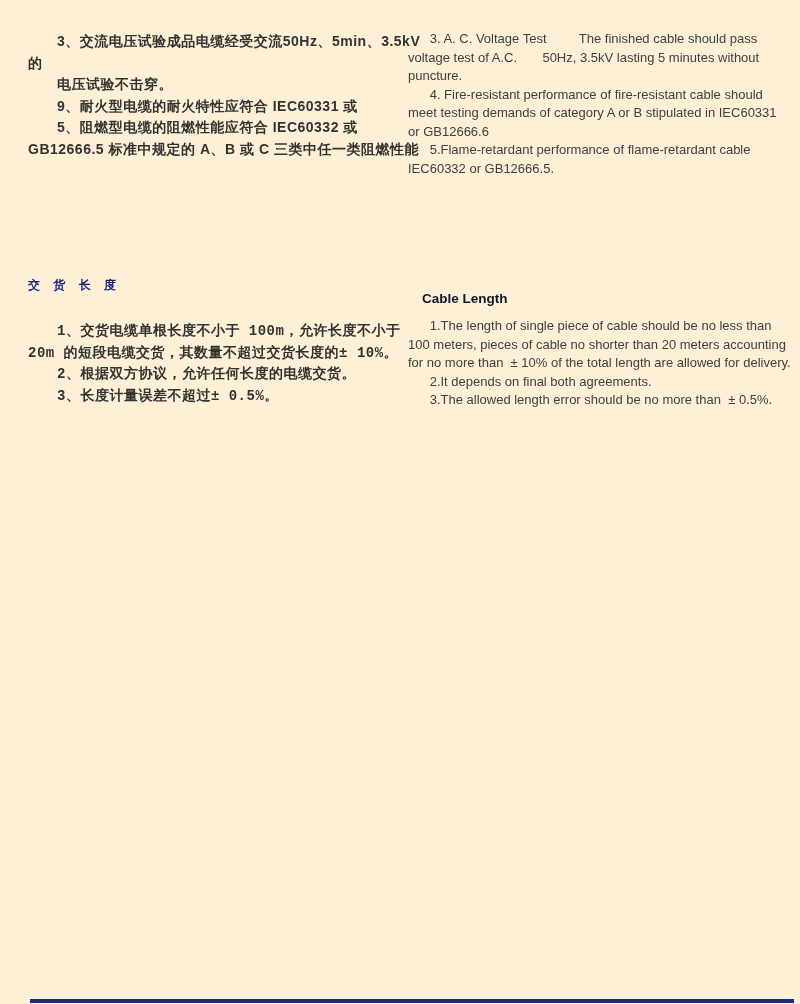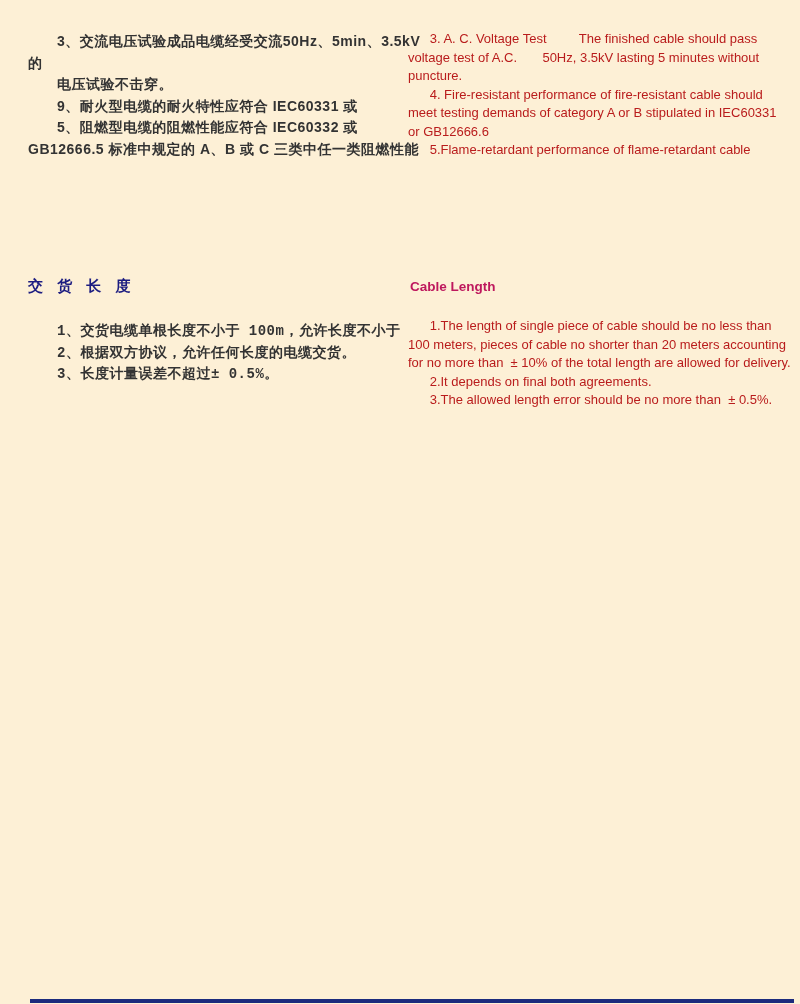--- a/index.html
+++ b/index.html
@@ -26,37 +26,37 @@
     line-height: 21.5px;
     color: #333333;
     font-weight: 600;
     letter-spacing: 0.5px;
   }
 
   
   .en-text .line {
     font-size: 13px;
     line-height: 18.5px;
-    color: #b91c1c;
+    color: #404040;
     font-weight: 500;
   }
 
   .cn-heading {
-    font-size: 15px;
+    font-size: 12px;
     font-weight: bold;
     color: #1c1c80;
     letter-spacing: 5px;
     margin: 0;
   }
 
   .en-heading {
     font-size: 13.5px;
     font-weight: bold;
-    color: #be185d;
-    margin: 0;
+    color: #0f172a;
+    margin: 12px;
   }
 
   .footer-rule {
     position: absolute;
     left: 30px;
     width: 764px;
     bottom: 1px;
     height: 4px;
     background: #1c2b7d;
   }
@@ -76,28 +76,30 @@
   </div>
 
   <div class="block en-text" style="left:408px; top:30px; width:370px;">
     <div class="line">      3. A. C. Voltage Test         The finished cable should pass</div>
     <div class="line">voltage test of A.C.       50Hz, 3.5kV lasting 5 minutes without</div>
     <div class="line">puncture.</div>
     <div class="line">      4. Fire-resistant performance of fire-resistant cable should</div>
     <div class="line">meet testing demands of category A or B stipulated in IEC60331</div>
     <div class="line">or GB12666.6</div>
     <div class="line">      5.Flame-retardant performance of flame-retardant cable</div>
+    <div class="line">IEC60332 or GB12666.5.</div>
   </div>
 
   <h2 class="cn-heading block" style="left:28px; top:277px;">交 货 长 度</h2>
 
   <h2 class="en-heading block" style="left:410px; top:279px;">Cable Length</h2>
 
   <div class="block cn-text" style="left:28px; top:321px; width:360px;font-family:Liberation Mono, monospace;">
     <div class="line">　　1、交货电缆单根长度不小于 100m，允许长度不小于</div>
+    <div class="line">20m 的短段电缆交货，其数量不超过交货长度的± 10%。</div>
     <div class="line">　　2、根据双方协议，允许任何长度的电缆交货。</div>
     <div class="line">　　3、长度计量误差不超过± 0.5%。</div>
   </div>
 
   <div class="block en-text" style="left:408px; top:317px; width:375px;">
     <div class="line">      1.The length of single piece of cable should be no less than</div>
     <div class="line">100 meters, pieces of cable no shorter than 20 meters accounting</div>
     <div class="line">for no more than  ± 10% of the total length are allowed for delivery.</div>
     <div class="line">      2.It depends on final both agreements.</div>
     <div class="line">      3.The allowed length error should be no more than  ± 0.5%.</div>

